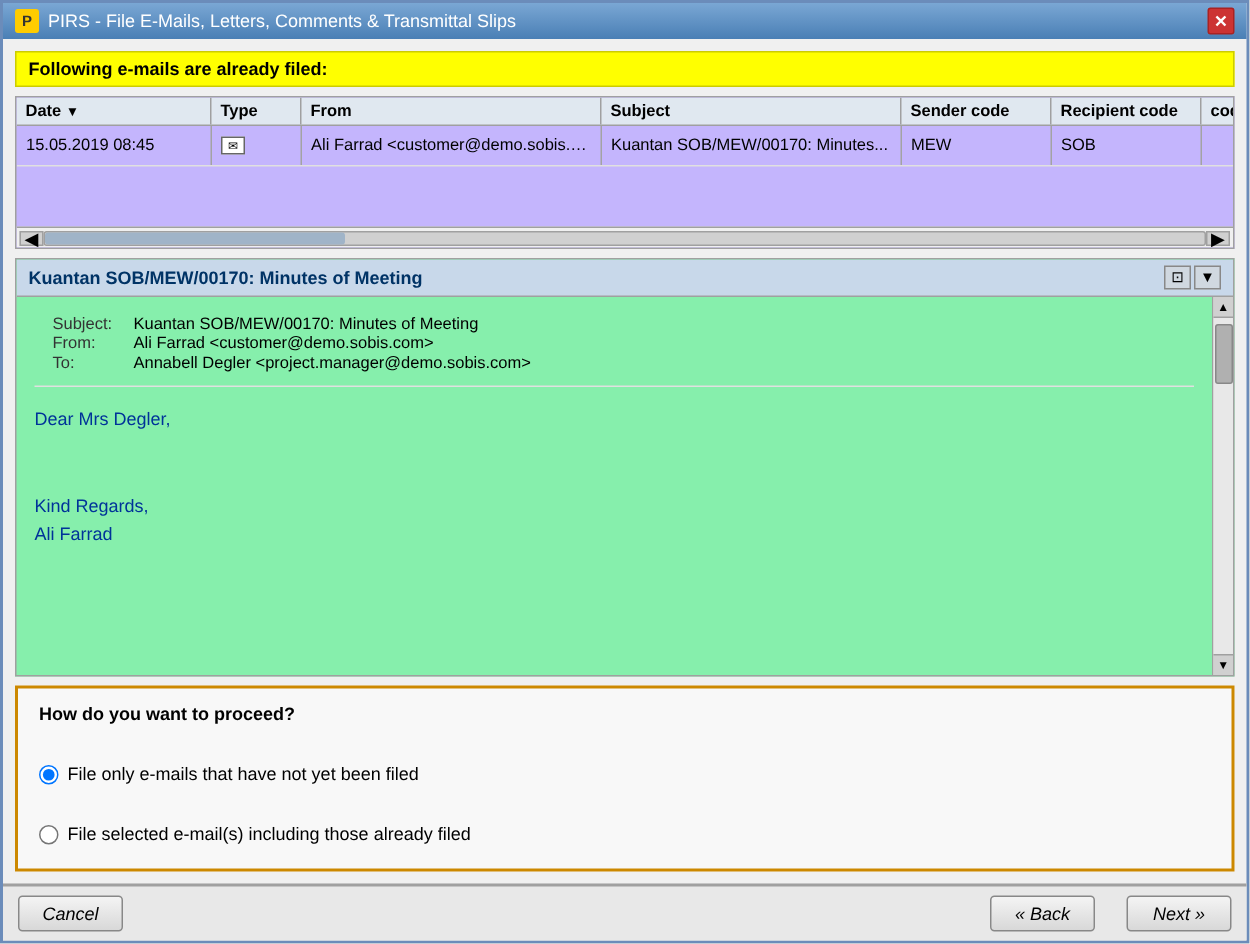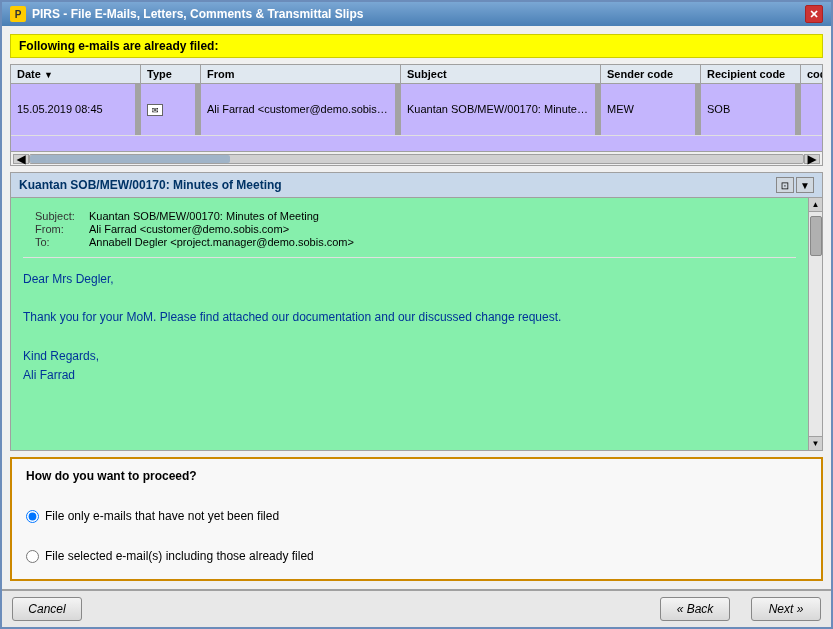--- a/index.html
+++ b/index.html
@@ -40,21 +40,21 @@
       display: flex;
       align-items: center;
       justify-content: center;
       font-size: 10px;
       color: #333;
       font-weight: bold;
     }
 
     .title-text {
       font-size: 12px;
-      font-weight: bold;
+      font-weight: normal;
     }
 
     .close-btn {
       width: 18px;
       height: 18px;
       background: #cc3333;
       color: white;
       border: 1px solid #aa2222;
       border-radius: 2px;
       display: flex;
@@ -112,23 +112,23 @@
       overflow-y: auto;
     }
 
     .table-row {
       display: grid;
       grid-template-columns: 130px 60px 200px 200px 100px 100px 80px;
       border-bottom: 1px solid #e0e0e0;
     }
 
     .table-cell {
-      padding: 19px 6px;
+      padding: 7px 6px;
       font-size: 11px;
-      border-right: 6px solid #a3a3a3;
+      border-right: 1px solid #a3a3a3;
       overflow: hidden;
       text-overflow: ellipsis;
       white-space: nowrap;
     }
 
     .scrollbar-area {
       height: 14px;
       background: #f0f0f0;
       border-top: 1px solid #a0a0a0;
       display: flex;
@@ -423,21 +423,20 @@
               <span class="meta-value">Ali Farrad &lt;customer@demo.sobis.com&gt;</span>
             </div>
             <div class="meta-row">
               <span class="meta-label">To:</span>
               <span class="meta-value">Annabell Degler &lt;project.manager@demo.sobis.com&gt;</span>
             </div>
           </div>
           <div class="email-body-text">
             <p>Dear Mrs Degler,</p>
             <br>
-            <p>Thank you for your MoM. Please find attached our documentation and our discussed change request.</p>
             <br>
             <p>Kind Regards,</p>
             <p>Ali Farrad</p>
           </div>
         </div>
         <div class="v-scrollbar">
           <div class="v-scroll-up">▲</div>
           <div class="v-scroll-track">
             <div class="v-scroll-thumb"></div>
           </div>

